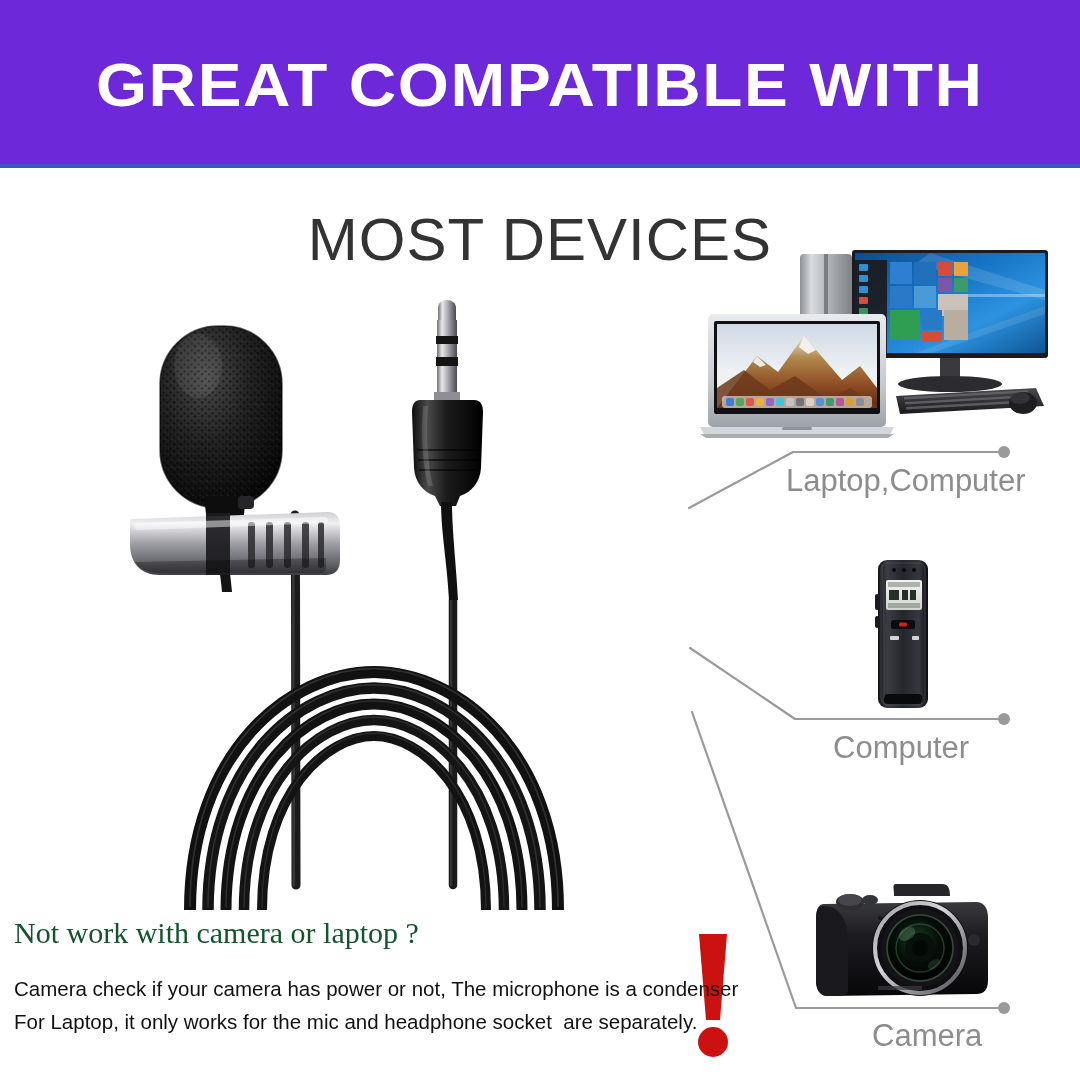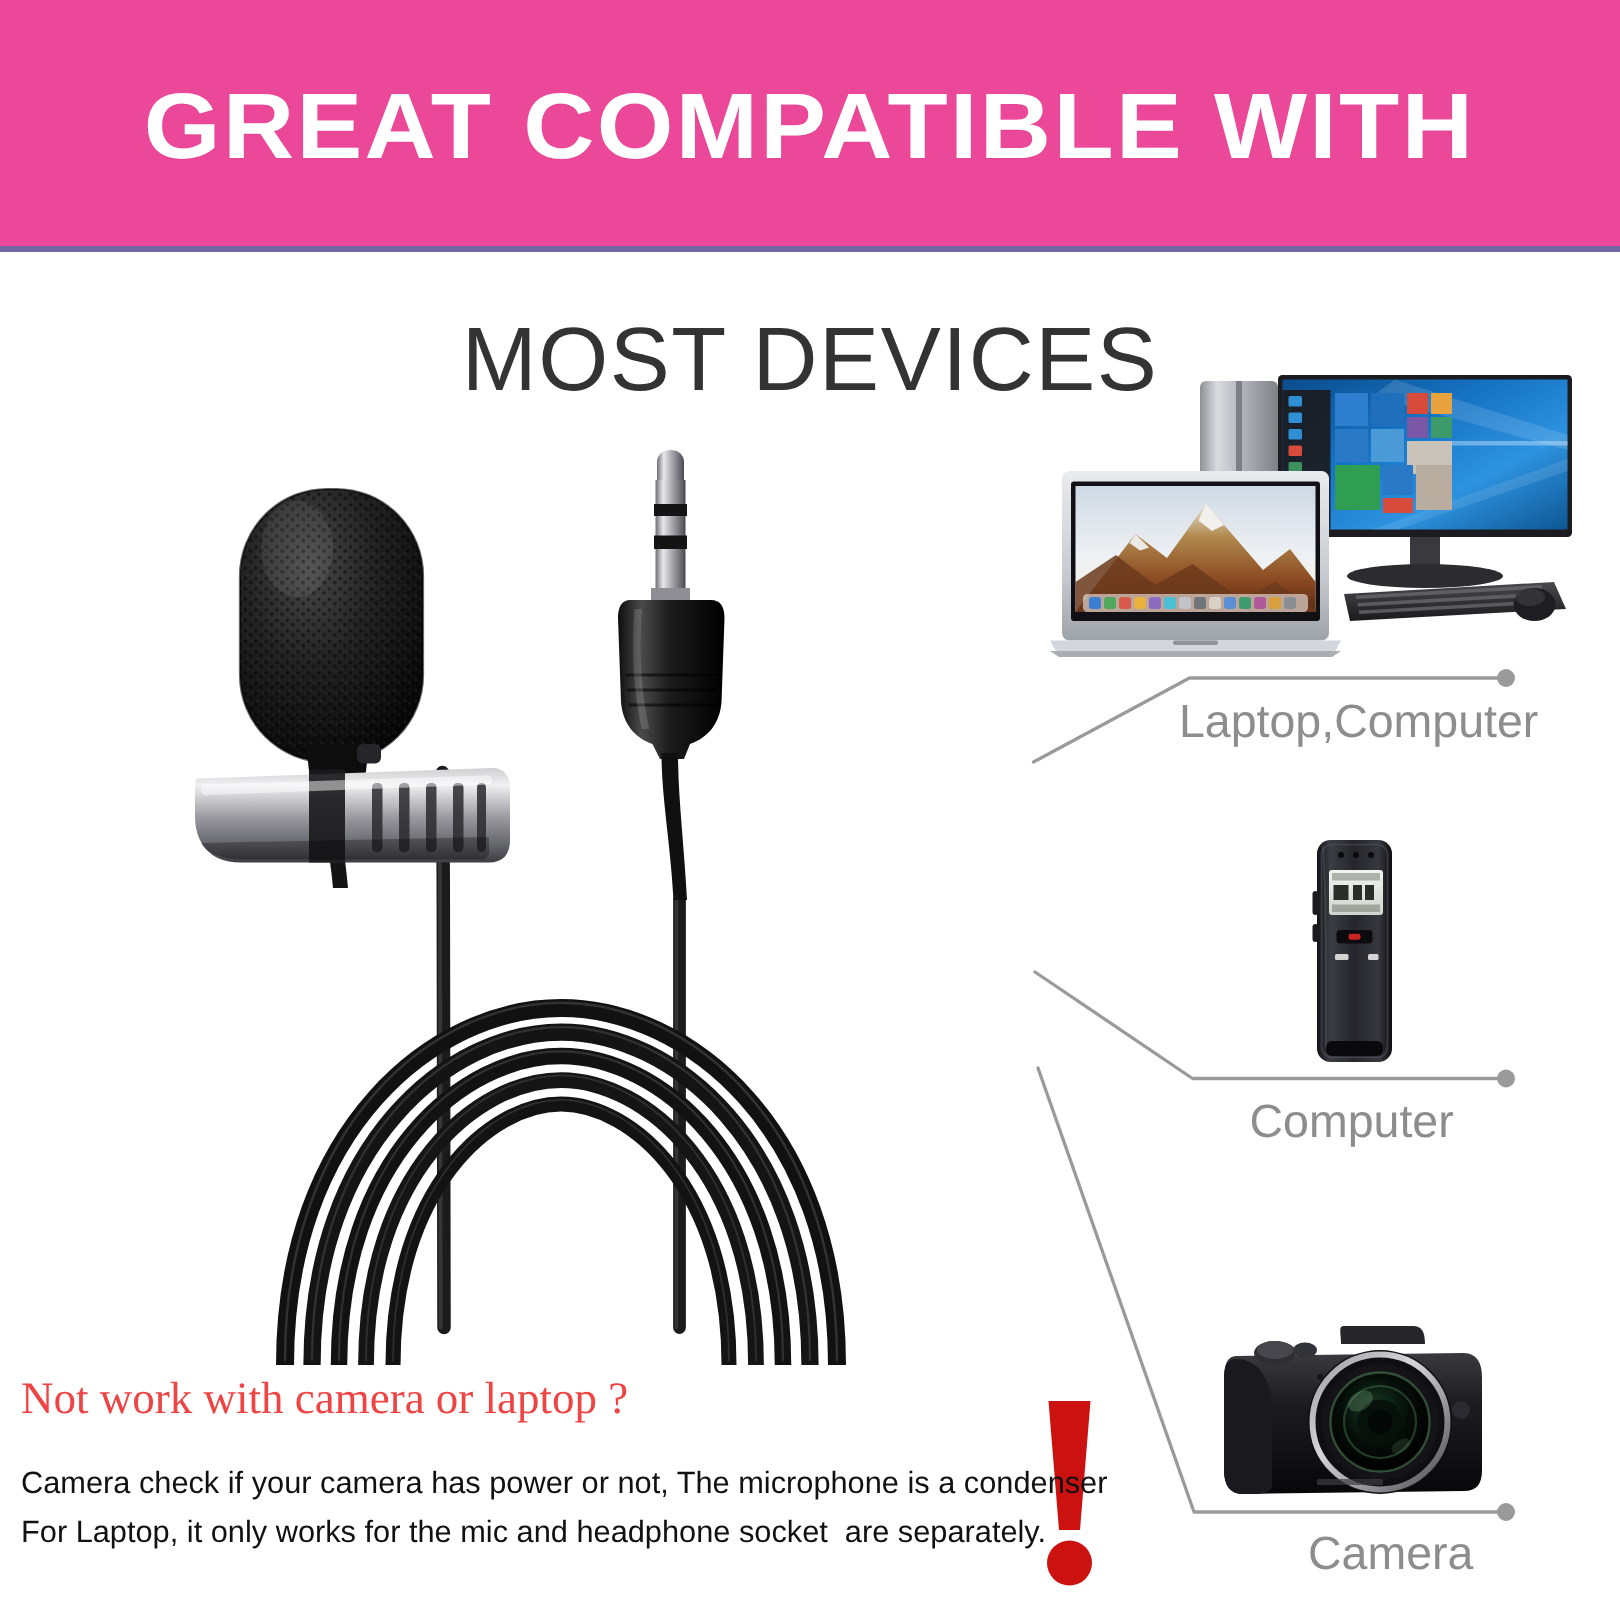--- a/index.html
+++ b/index.html
@@ -20,21 +20,21 @@
     overflow: hidden;
   }
 
   
   .banner {
     position: absolute;
     left: 0;
     top: 0;
     width: 1080px;
     height: 168px;
-    background: #ec4899;
+    background: #6d28d9;
     display: flex;
     align-items: center;
     justify-content: center;
   }
   .banner-underline {
     position: absolute;
     left: 0;
     top: 164px;
     width: 1080px;
     height: 4px;
@@ -113,21 +113,21 @@
     top: 932px;
     width: 56px;
     height: 126px;
   }
 
   
   .notice-heading {
     position: absolute;
     left: 14px;
     top: 916px;
-    color: #ef4444;
+    color: #14532d;
     font-family: "Liberation Serif", "DejaVu Serif", serif;
     font-size: 30px;
     font-weight: 400;
     white-space: nowrap;
   }
   .notice-body {
     position: absolute;
     left: 14px;
     top: 972px;
     width: 630px;

